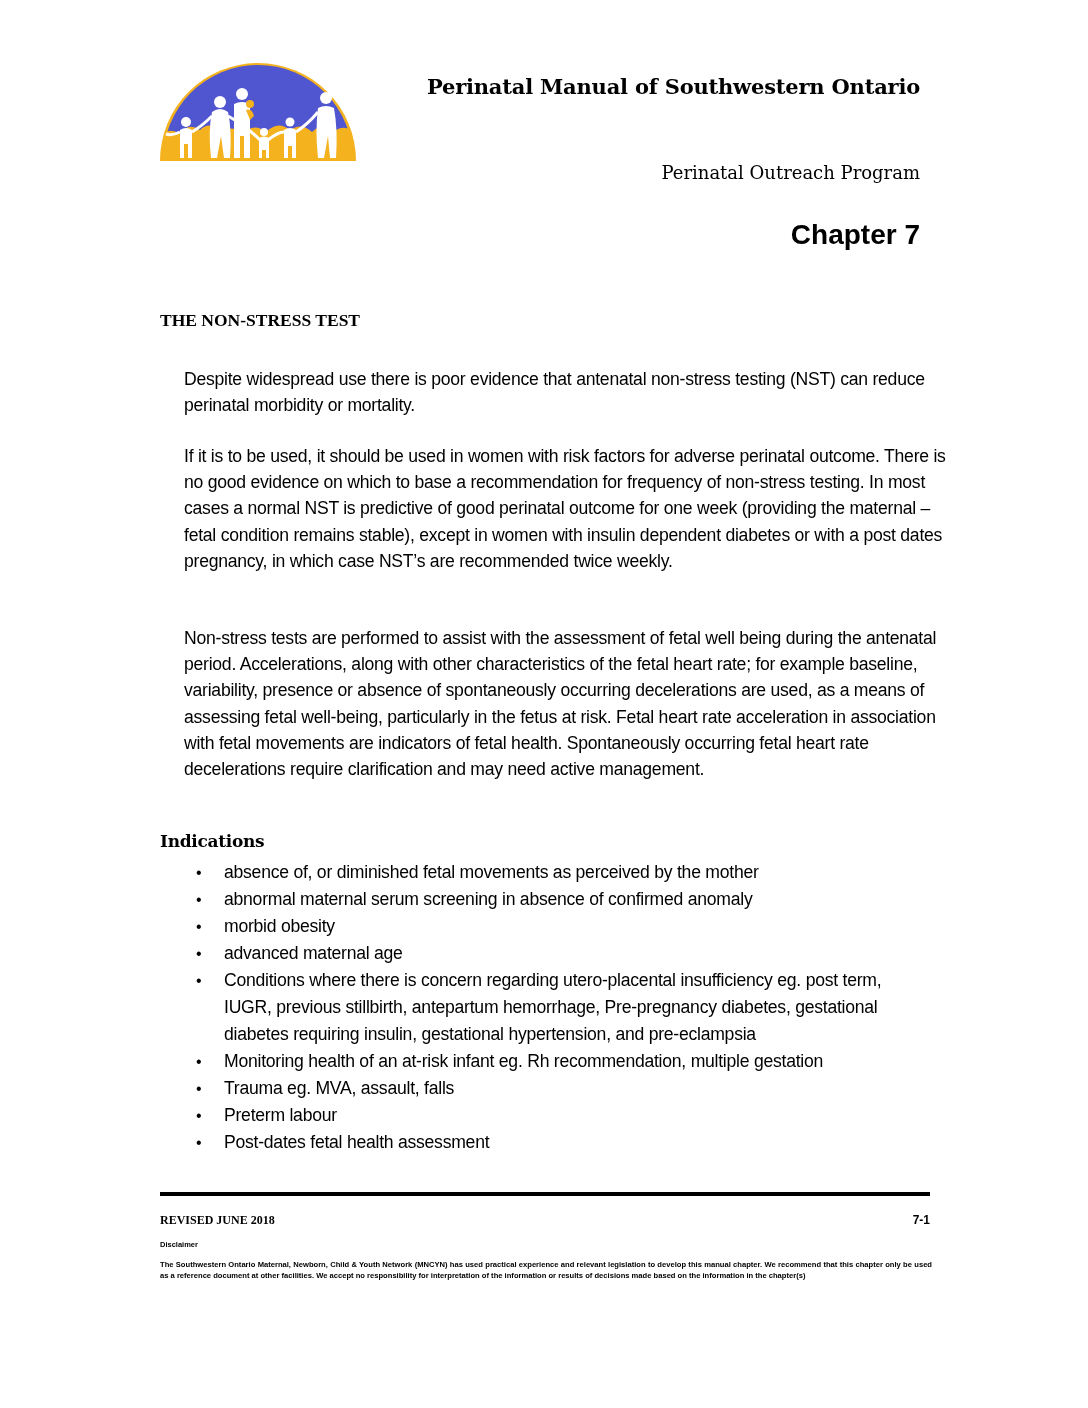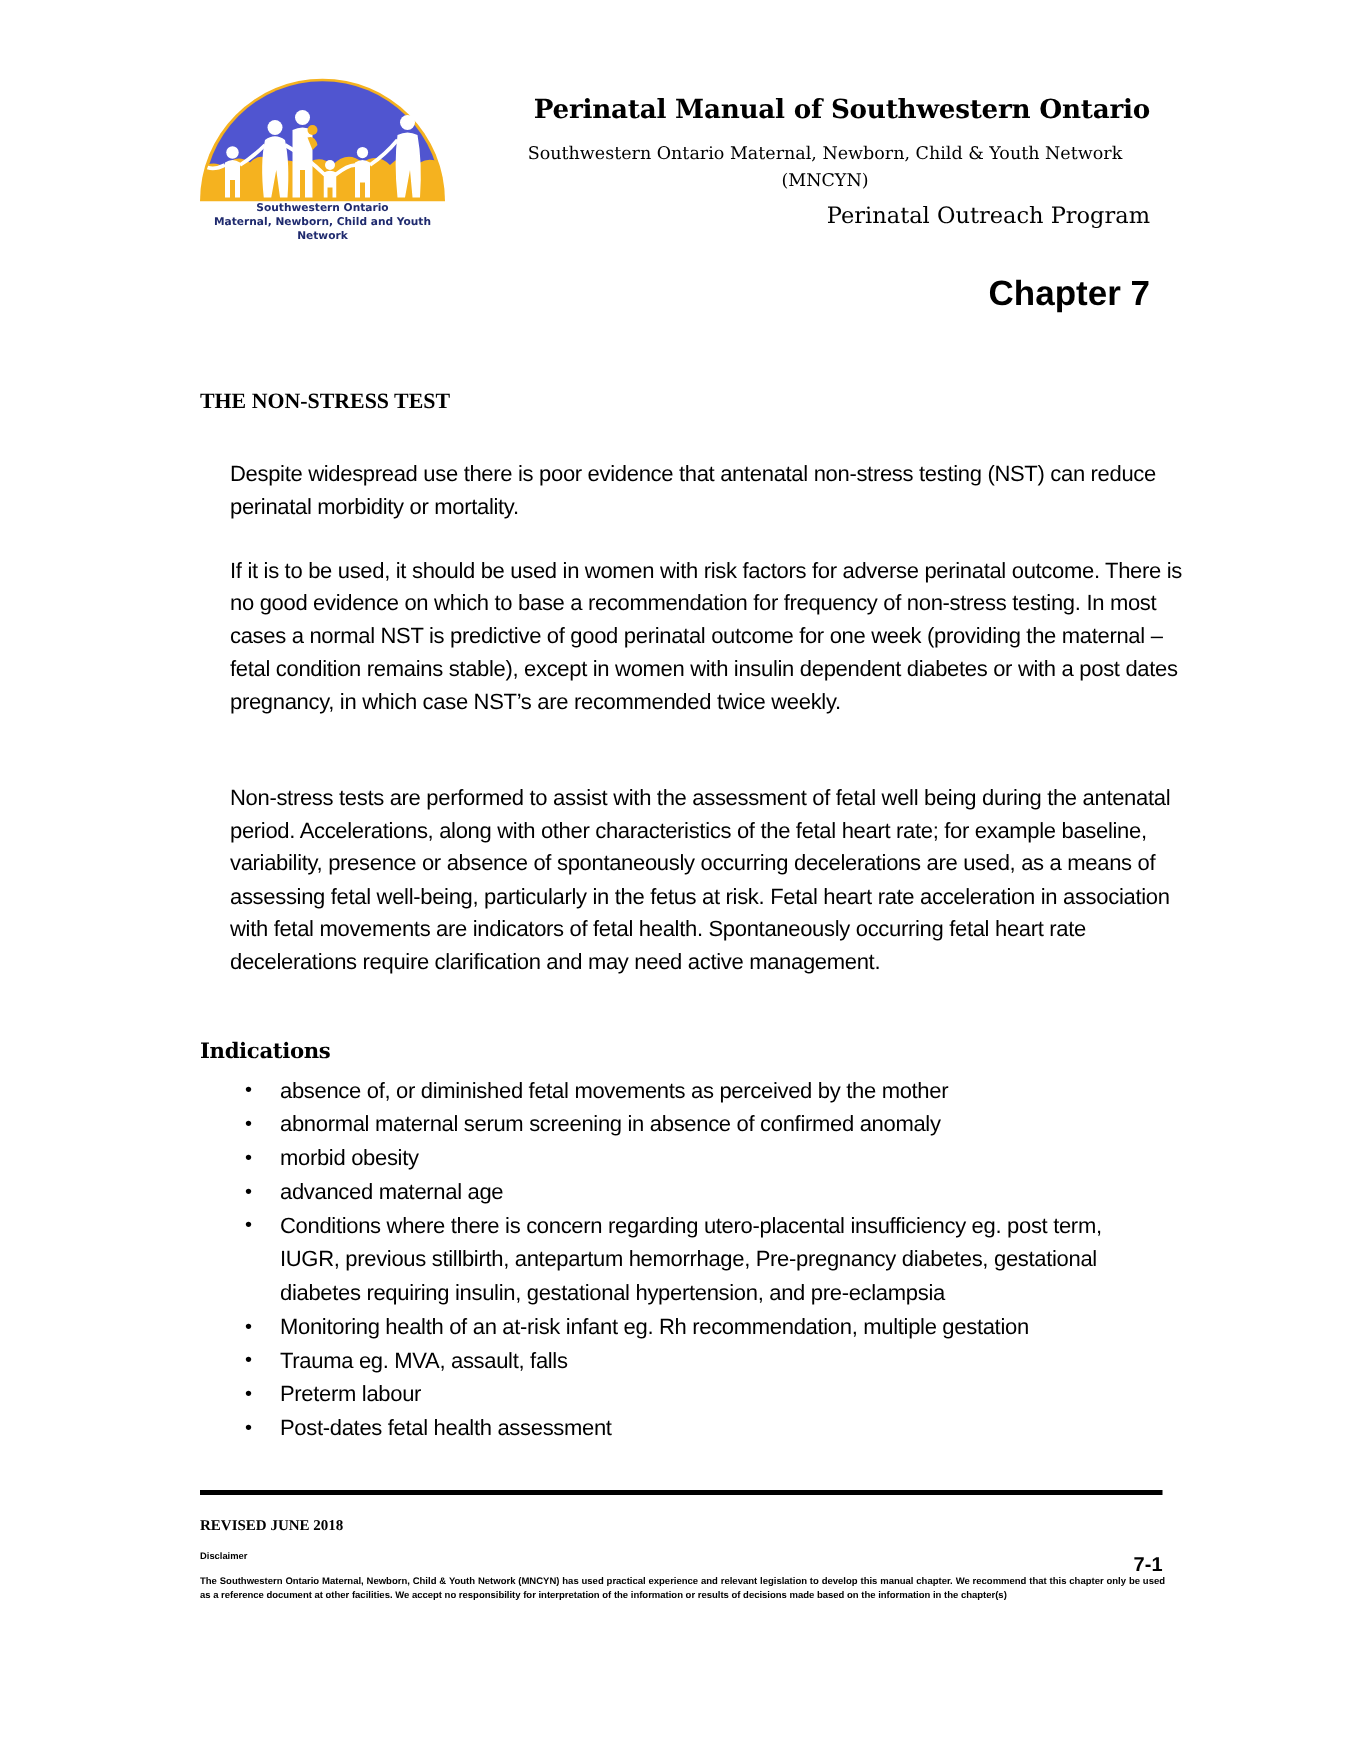--- a/index.html
+++ b/index.html
@@ -23,21 +23,21 @@
   .p2 { top: 443px; }
   .p3 { top: 625px; }
   .ind-title { position: absolute; left: 160px; top: 831px; font-family: "DejaVu Serif", serif; font-weight: bold; font-size: 17px; letter-spacing: -0.3px; }
   .ind-list { position: absolute; left: 160px; top: 859px; width: 772px; margin: 0; padding: 0; list-style: none;
     font-family: "Liberation Sans", sans-serif; font-size: 17.6px; line-height: 27px; letter-spacing: -0.25px; }
   .ind-list li { position: relative; padding-left: 64px; }
   .ind-list li .bullet { position: absolute; left: 36px; top: 0; font-size: 16px; }
 
   .footer-rule { position: absolute; left: 160px; top: 1192px; width: 770px; height: 4px; background: #000; }
   .footer-revised { position: absolute; left: 160px; top: 1213px; font-family: "Liberation Serif", serif; font-weight: bold; font-size: 12px; }
-  .footer-page { position: absolute; right: 158px; top: 1213px; font-family: "Liberation Sans", sans-serif; font-weight: bold; font-size: 16px; margin-top: 31px; }
+  .footer-page { position: absolute; right: 158px; top: 1213px; font-family: "Liberation Sans", sans-serif; font-weight: bold; font-size: 12px; }
   .footer-disclaimer-label { position: absolute; left: 160px; top: 1240px; font-family: "Liberation Sans", sans-serif; font-weight: bold; font-size: 7.5px; }
   .footer-disclaimer { position: absolute; left: 160px; top: 1259px; width: 772px; font-family: "Liberation Sans", sans-serif; font-weight: bold; font-size: 7.6px; line-height: 11px; text-align: justify; }
 </style>
 </head>
 <body>
 
 <div class="page">
 
   <svg class="logo" viewBox="0 0 200 130" xmlns="http://www.w3.org/2000/svg">
     <defs>
@@ -65,27 +65,22 @@
       <path d="M126,70 Q132,66 138,70 L138,98 L134,98 L134,86 L130,86 L130,98 L126,98 Z"></path>
       <circle cx="168" cy="38" r="6"></circle>
       <path d="M160,48 Q168,44 176,48 Q180,70 178,98 L172,98 L170,76 L166,98 L160,98 Q157,70 160,48 Z"></path>
       <path d="M34,72 Q44,66 54,56" stroke="#ffffff" stroke-width="3" fill="none"></path>
       <path d="M70,56 Q88,66 102,80" stroke="#ffffff" stroke-width="3" fill="none"></path>
       <path d="M110,80 Q120,72 126,72" stroke="#ffffff" stroke-width="3" fill="none"></path>
       <path d="M138,72 Q150,64 160,52" stroke="#ffffff" stroke-width="3" fill="none"></path>
       <path d="M22,72 Q14,76 8,74" stroke="#ffffff" stroke-width="3" fill="none"></path>
     </g>
   </svg>
-  <div class="logo-caption">
-    <div>Southwestern Ontario</div>
-    <div>Maternal, Newborn, Child and Youth Network</div>
-  </div>
 
   <div class="hdr hdr-title">Perinatal Manual of Southwestern Ontario</div>
-  <div class="hdr hdr-org">Southwestern Ontario Maternal, Newborn, Child &amp; Youth Network (MNCYN)</div>
   <div class="hdr hdr-prog">Perinatal Outreach Program</div>
   <div class="hdr hdr-chapter">Chapter 7</div>
 
   <div class="section-title">THE NON-STRESS TEST</div>
   <div class="body-text p1">Despite widespread use there is poor evidence that antenatal non-stress testing (NST) can reduce perinatal morbidity or mortality.</div>
   <div class="body-text p2">If it is to be used, it should be used in women with risk factors for adverse perinatal outcome.  There is no good evidence on which to base a recommendation for frequency of non-stress testing.  In most cases a normal NST is predictive of good perinatal outcome for one week (providing the maternal – fetal condition remains stable), except in women with insulin dependent diabetes or with a post dates pregnancy, in which case NST’s are recommended twice weekly.</div>
   <div class="body-text p3">Non-stress tests are performed to assist with the assessment of fetal well being during the antenatal period. Accelerations, along with other characteristics of the fetal heart rate; for example baseline, variability, presence or absence of spontaneously occurring decelerations are used, as a means of assessing fetal well-being, particularly in the fetus at risk. Fetal heart rate acceleration in association with fetal movements are indicators of fetal health. Spontaneously occurring fetal heart rate decelerations require clarification and may need active management.</div>
 
   <div class="ind-title">Indications</div>
   <ul class="ind-list">

